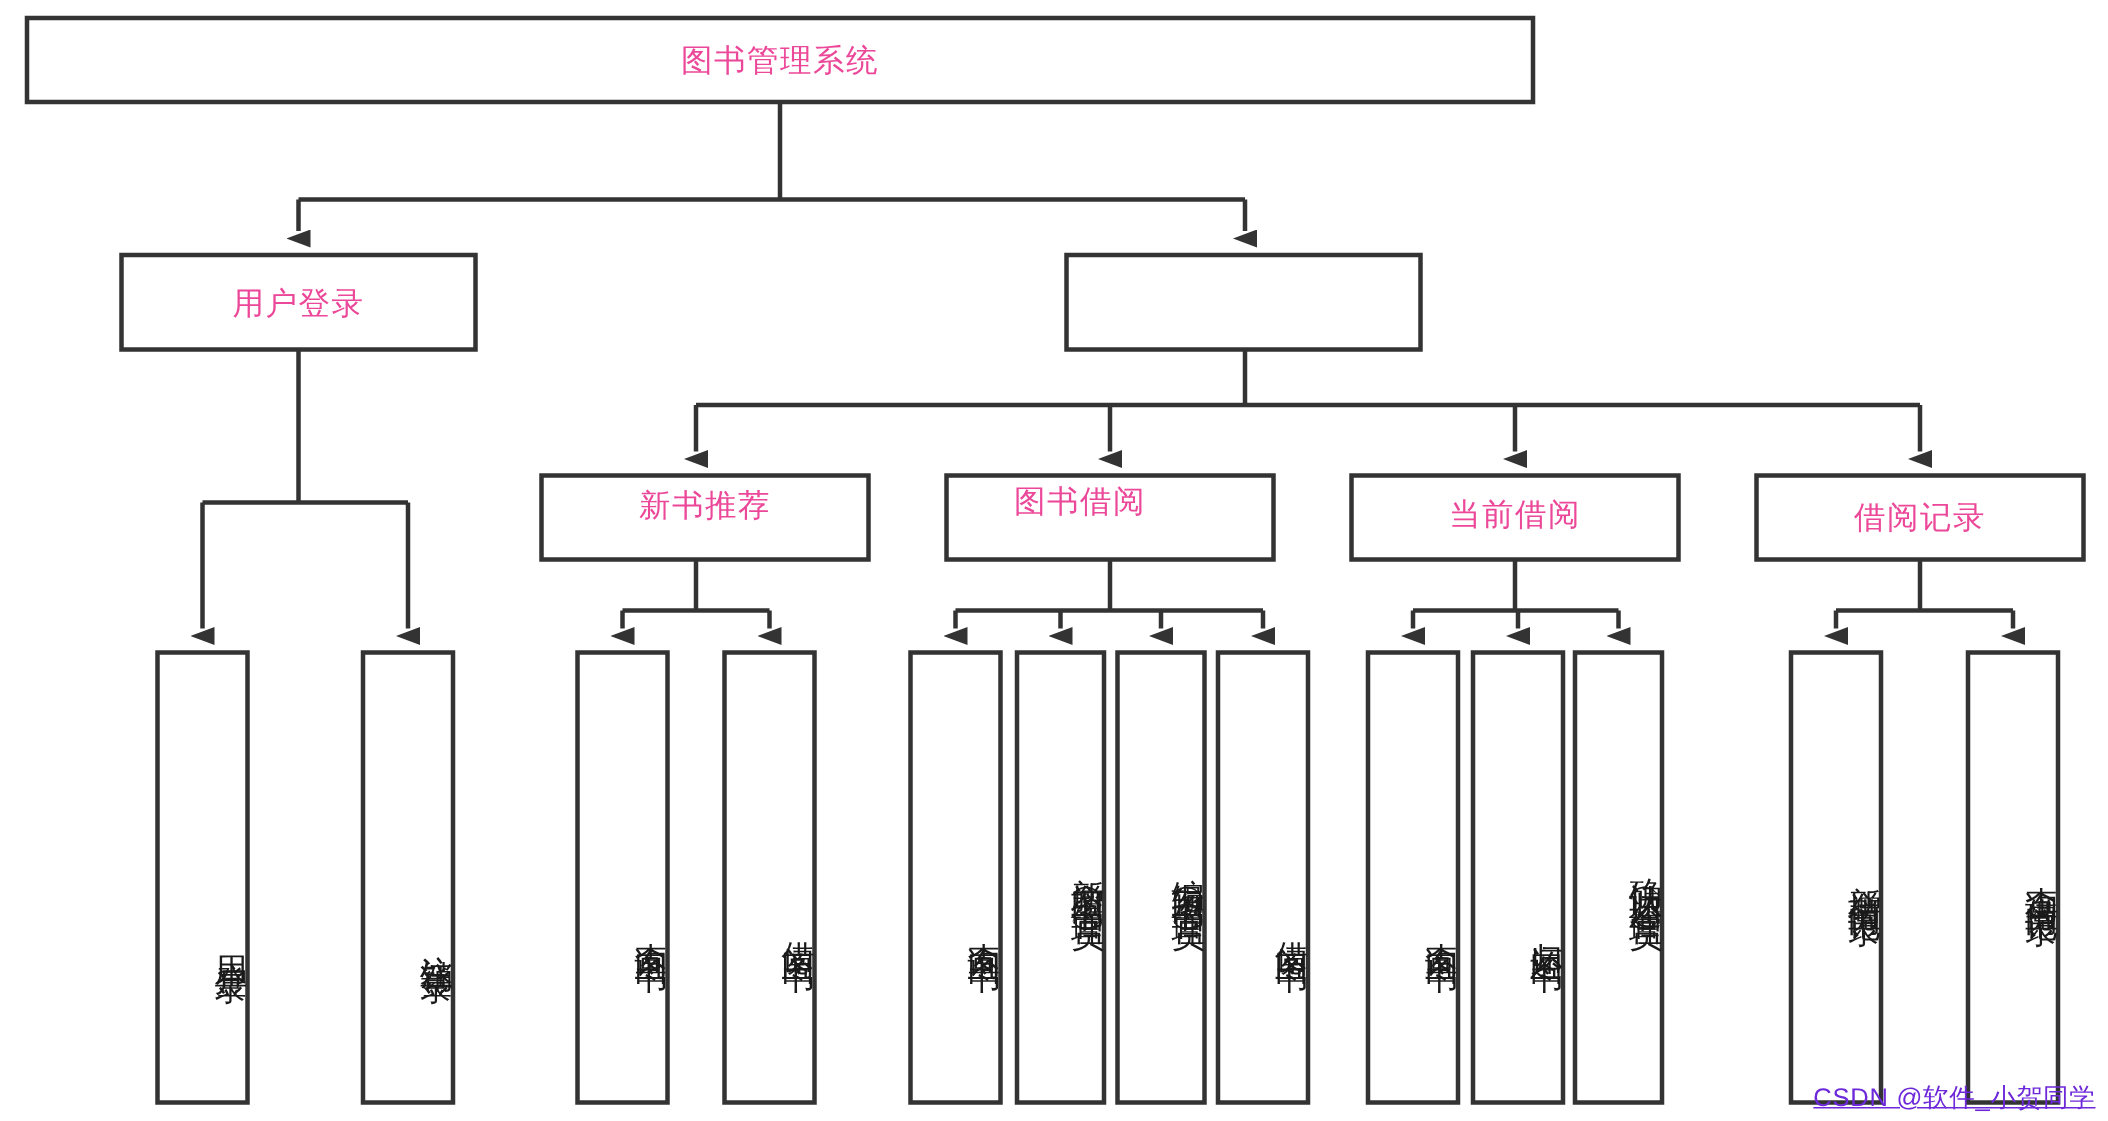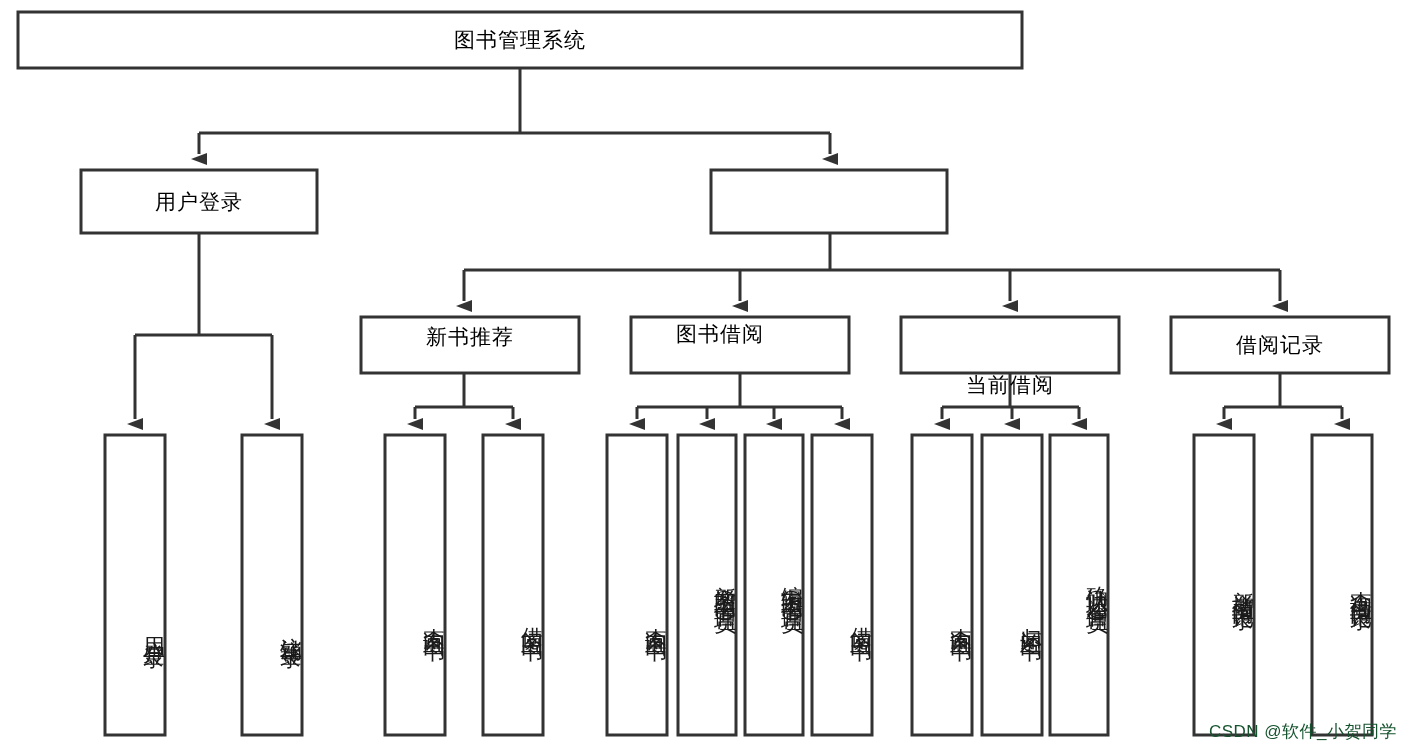--- a/index.html
+++ b/index.html
@@ -33,21 +33,21 @@
     fill: none;
   }
   .arrow-head {
     fill: #333333;
   }
   .node-label-h {
     position: absolute;
     display: flex;
     align-items: center;
     justify-content: center;
-    color: #000000;
+    color: #ec4899;
     font-size: 21px;
     letter-spacing: 1px;
     white-space: nowrap;
     pointer-events: none;
   }
   .node-label-v {
     position: absolute;
     display: flex;
     align-items: flex-start;
     justify-content: center;
@@ -56,24 +56,25 @@
     writing-mode: vertical-rl;
     text-orientation: upright;
     letter-spacing: 4px;
     line-height: 1;
     pointer-events: none;
   }
   .watermark {
     position: absolute;
     right: 8px;
     bottom: 4px;
-    color: #14532d;
+    color: #6d28d9;
     font-size: 17px;
     letter-spacing: 0.5px;
     white-space: nowrap;
+    text-decoration: underline;
   }
 </style>
 </head>
 <body>
 
 <div id="diagram-root">
 
   <svg class="flow" viewBox="0 0 1405 747">
     <defs>
       <marker id="arrow" markerWidth="14" markerHeight="16" refX="1" refY="8" orient="auto" markerUnits="userSpaceOnUse">
@@ -149,21 +150,21 @@
     <path class="connector" d="M 1224,407 L 1224,419" marker-end="url(#arrow)"></path>
     <path class="connector" d="M 1342,407 L 1342,419" marker-end="url(#arrow)"></path>
   </svg>
 
   <div class="node-label-h" style="left:18px; top:12px; width:1004px; height:56px;">图书管理系统</div>
 
   <div class="node-label-h" style="left:81px; top:170px; width:236px; height:63px;">用户登录</div>
 
   <div class="node-label-h" style="left:361px; top:317px; width:218px; height:40px;">新书推荐</div>
   <div class="node-label-h" style="left:631px; top:306px; width:178px; height:56px;">图书借阅</div>
-  <div class="node-label-h" style="left:901px; top:317px; width:218px; height:52px;margin-top:42px;">当前借阅</div>
+  <div class="node-label-h" style="left:901px; top:317px; width:218px; height:52px;">当前借阅</div>
   <div class="node-label-h" style="left:1171px; top:317px; width:218px; height:56px;border-radius:17px;">借阅记录</div>
 
   <div class="node-label-v" style="left:105px; top:527px; width:60px; height:200px;">用户登录</div>
   <div class="node-label-v" style="left:242px; top:527px; width:60px; height:200px;">注销登录</div>
 
   <div class="node-label-v" style="left:385px; top:513px; width:60px; height:210px;">查询图书</div>
   <div class="node-label-v" style="left:483px; top:513px; width:60px; height:210px;">借阅图书</div>
 
   <div class="node-label-v" style="left:607px; top:513px; width:60px; height:210px;">查询图书</div>
   <div class="node-label-v" style="left:678px; top:443px; width:58px; height:285px;">新增图书（管理员）</div>

